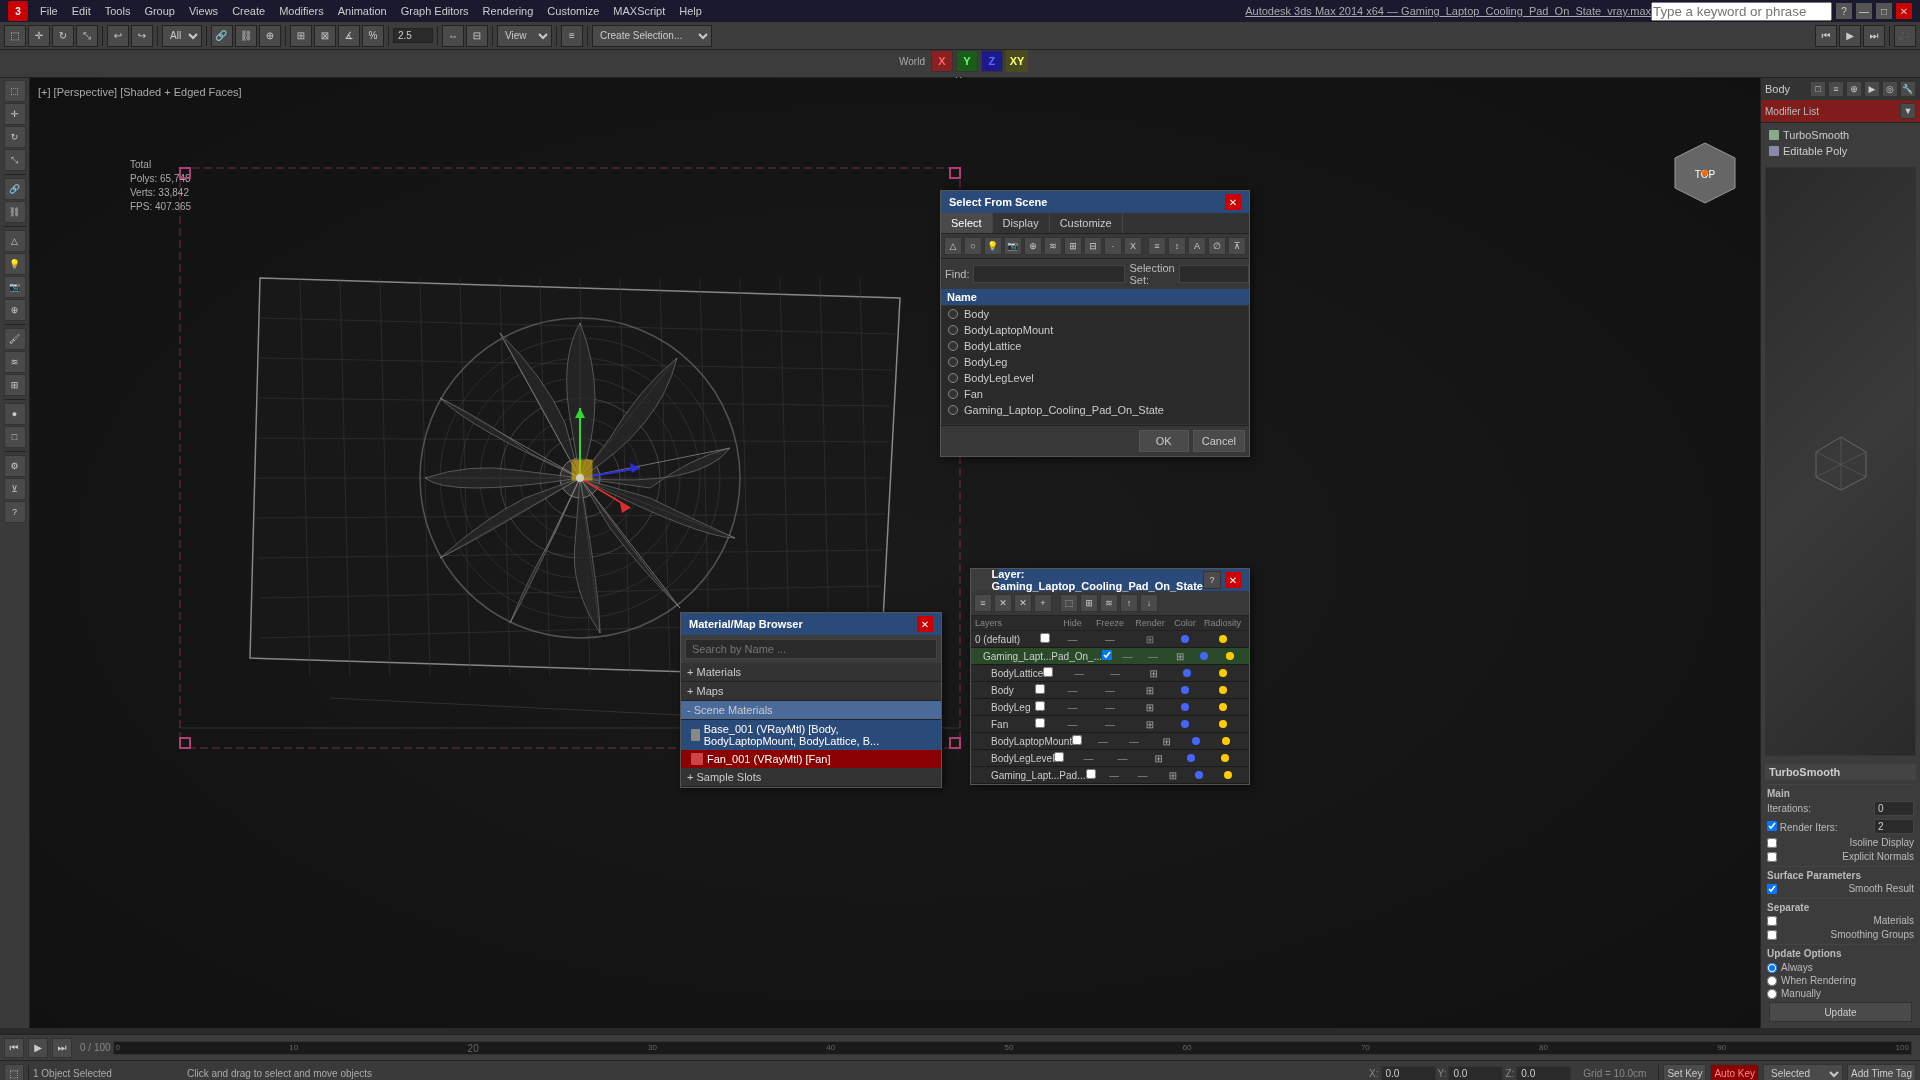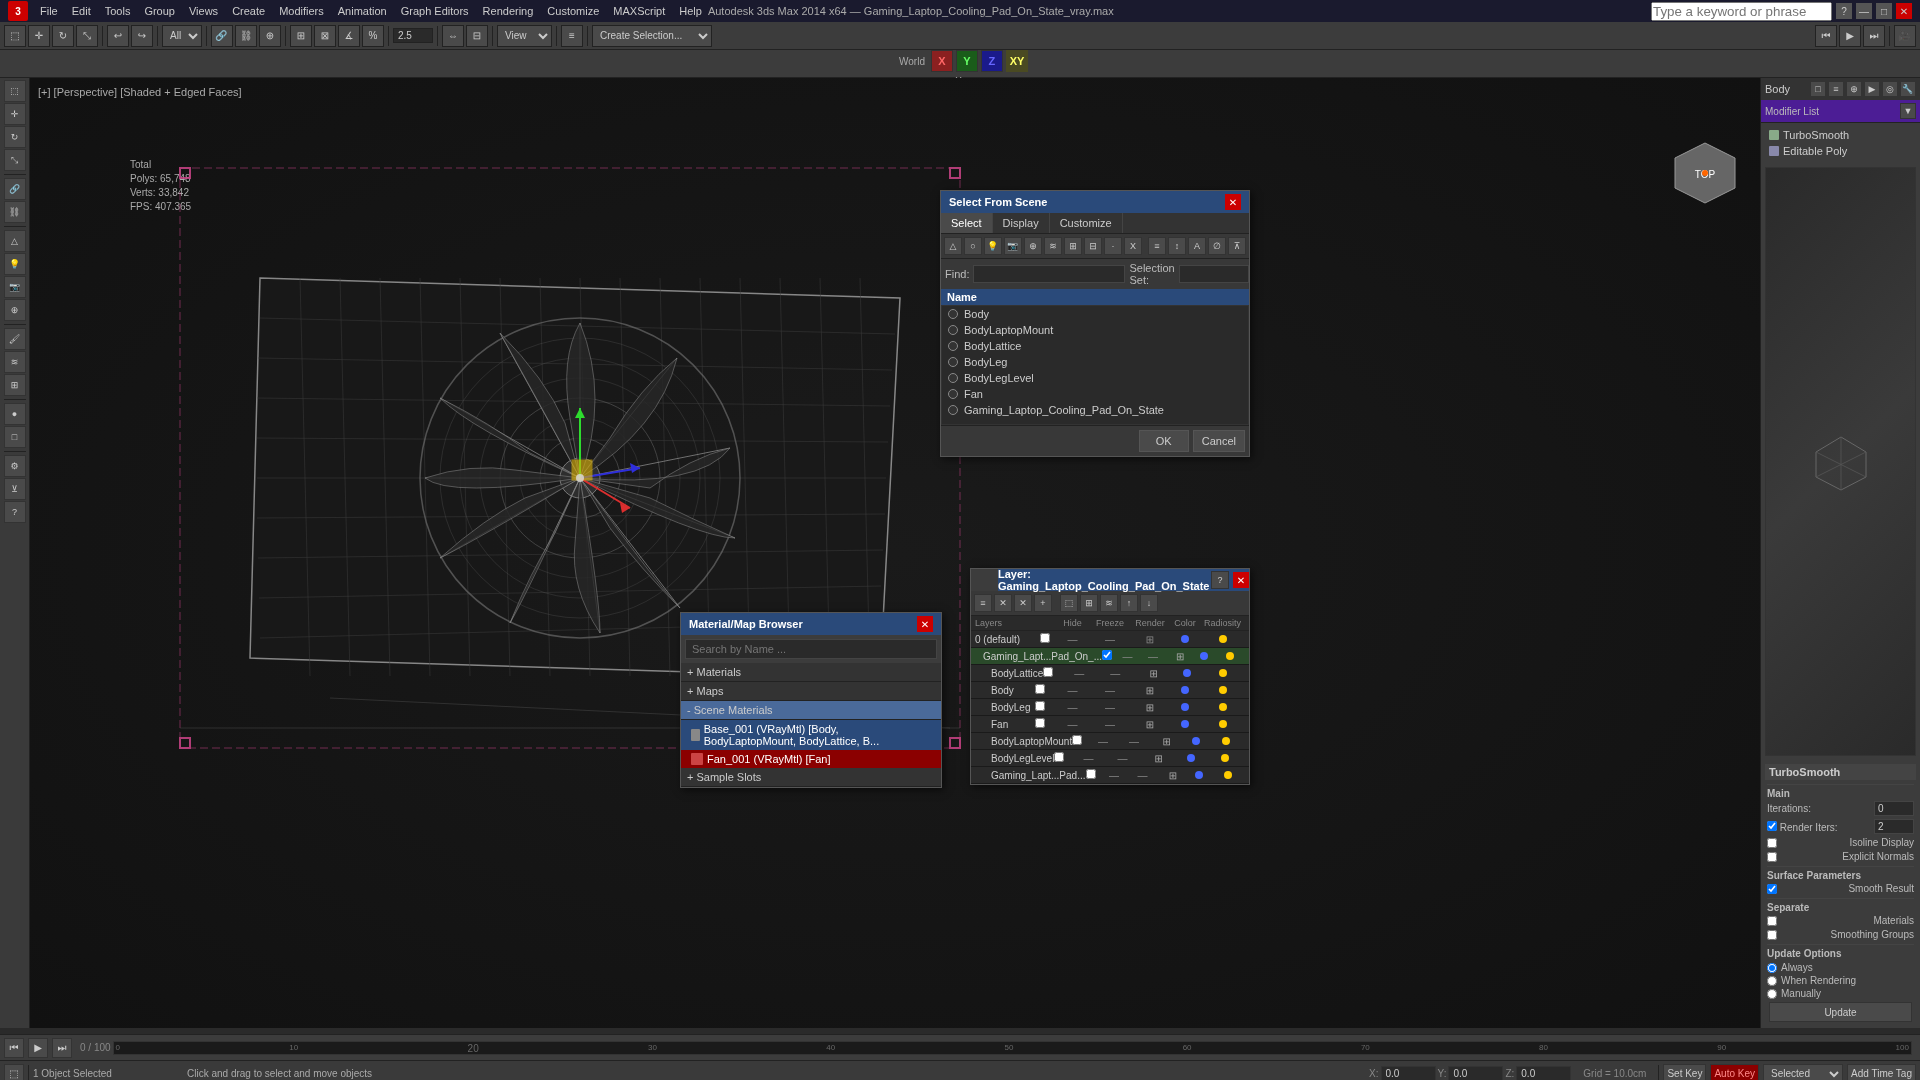--- a/index.html
+++ b/index.html
@@ -4,21 +4,21 @@
   <style>
     * { margin: 0; padding: 0; box-sizing: border-box; }
     body { width: 1920px; height: 1080px; overflow: hidden; background: #3a3a3a; font-family: 'Arial', sans-serif; font-size: 11px; color: #ccc; }
 
     
     #titlebar { height: 22px; background: #1a1a2e; display: flex; align-items: center; justify-content: space-between; padding: 0 8px; }
     #titlebar-left { display: flex; align-items: center; gap: 6px; }
     #titlebar-logo { width: 20px; height: 20px; background: #c00; border-radius: 2px; display: flex; align-items: center; justify-content: center; color: white; font-weight: bold; font-size: 10px; }
     #titlebar-menus { display: flex; gap: 2px; }
     .menu-item { color: #ccc; font-size: 11px; padding: 2px 6px; cursor: pointer; }
-    #titlebar-title { color: #aaa; font-size: 11px; flex: 1; text-align: left; }
+    #titlebar-title { color: #aaa; font-size: 11px; flex: 1; text-align: right; text-decoration: underline; }
     #titlebar-right { display: flex; align-items: center; gap: 4px; }
     .title-btn { width: 16px; height: 16px; background: #555; border: none; color: #ccc; font-size: 10px; cursor: pointer; display: flex; align-items: center; justify-content: center; }
     .title-btn.close { background: #c00; }
     .title-btn.max { background: #555; }
 
     
     #toolbar1 { height: 28px; background: #3c3c3c; border-bottom: 1px solid #222; display: flex; align-items: center; padding: 0 4px; gap: 2px; }
     .tb-btn { height: 22px; min-width: 22px; background: #4a4a4a; border: 1px solid #222; color: #ccc; font-size: 10px; cursor: pointer; display: flex; align-items: center; justify-content: center; padding: 0 3px; }
     .tb-sep { width: 1px; height: 20px; background: #222; margin: 0 2px; }
     .tb-label { color: #aaa; font-size: 10px; padding: 0 3px; }
@@ -103,21 +103,21 @@
     .mat-section-header { display: flex; align-items: center; gap: 4px; padding: 3px 6px; cursor: pointer; color: #ccc; font-size: 11px; background: #333; border-bottom: 1px solid #222; }
     .mat-section-header.active { background: #4a6a9a; }
     .mat-item { display: flex; align-items: center; padding: 3px 10px; font-size: 11px; color: #ccc; cursor: pointer; }
     .mat-item.selected { background: #2a4a7a; color: white; }
     .mat-item.selected2 { background: #8b0000; color: white; }
     .mat-color-dot { width: 12px; height: 12px; border-radius: 1px; margin-right: 4px; }
     .search-box-mat { width: calc(100% - 8px); margin: 4px; background: #2a2a2a; border: 1px solid #444; color: #ccc; font-size: 11px; padding: 3px 6px; }
 
     
     #dialog-layer { position: fixed; top: 568px; left: 970px; width: 280px; background: #3c3c3c; border: 1px solid #555; box-shadow: 2px 2px 8px rgba(0,0,0,0.6); z-index: 100; }
-    .layer-titlebar { height: 22px; background: #2a4a7a; display: flex; align-items: center; justify-content: flex-start; padding: 0 0; margin-left: 27px; }
+    .layer-titlebar { height: 22px; background: #2a4a7a; display: flex; align-items: center; justify-content: flex-end; padding: 0 8px; margin-left: 27px; }
     .layer-toolbar { display: flex; align-items: center; padding: 3px; gap: 2px; background: #383838; border-bottom: 1px solid #222; }
     .layer-tb-btn { width: 18px; height: 18px; background: #4a4a4a; border: 1px solid #333; color: #ccc; font-size: 9px; cursor: pointer; display: flex; align-items: center; justify-content: center; }
     .layer-list { background: #2a2a2a; }
     .layer-item { display: flex; align-items: center; padding: 2px 4px; font-size: 10px; color: #ccc; border-bottom: 1px solid #1a1a1a; }
     .layer-item.selected { background: #2a4a2a; }
     .vis-dot { width: 8px; height: 8px; background: #aaa; border-radius: 50%; }
     .vis-dot.blue { background: #4466ff; }
     .vis-dot.yellow { background: #ffcc00; }
 
     
@@ -381,21 +381,21 @@
       <div class="rp-icons">
         <button class="rp-icon">□</button>
         <button class="rp-icon">≡</button>
         <button class="rp-icon">⊕</button>
         <button class="rp-icon">▶</button>
         <button class="rp-icon">◎</button>
         <button class="rp-icon">🔧</button>
       </div>
     </div>
 
-    <div style="display:flex; align-items:center; justify-content:space-between; padding:3px 4px; background:#4c1d95; border-bottom:1px solid #222;">
+    <div style="display:flex; align-items:center; justify-content:space-between; padding:3px 4px; background:#7f1d1d; border-bottom:1px solid #222;">
       <span style="font-size:10px; color:#bbb;">Modifier List</span>
       <button class="rp-icon">▼</button>
     </div>
 
     <div id="modifier-list">
       <div class="mod-item">
         <div class="mod-icon" style="background:#8a8;"></div>
         <span>TurboSmooth</span>
       </div>
       <div class="mod-item">

